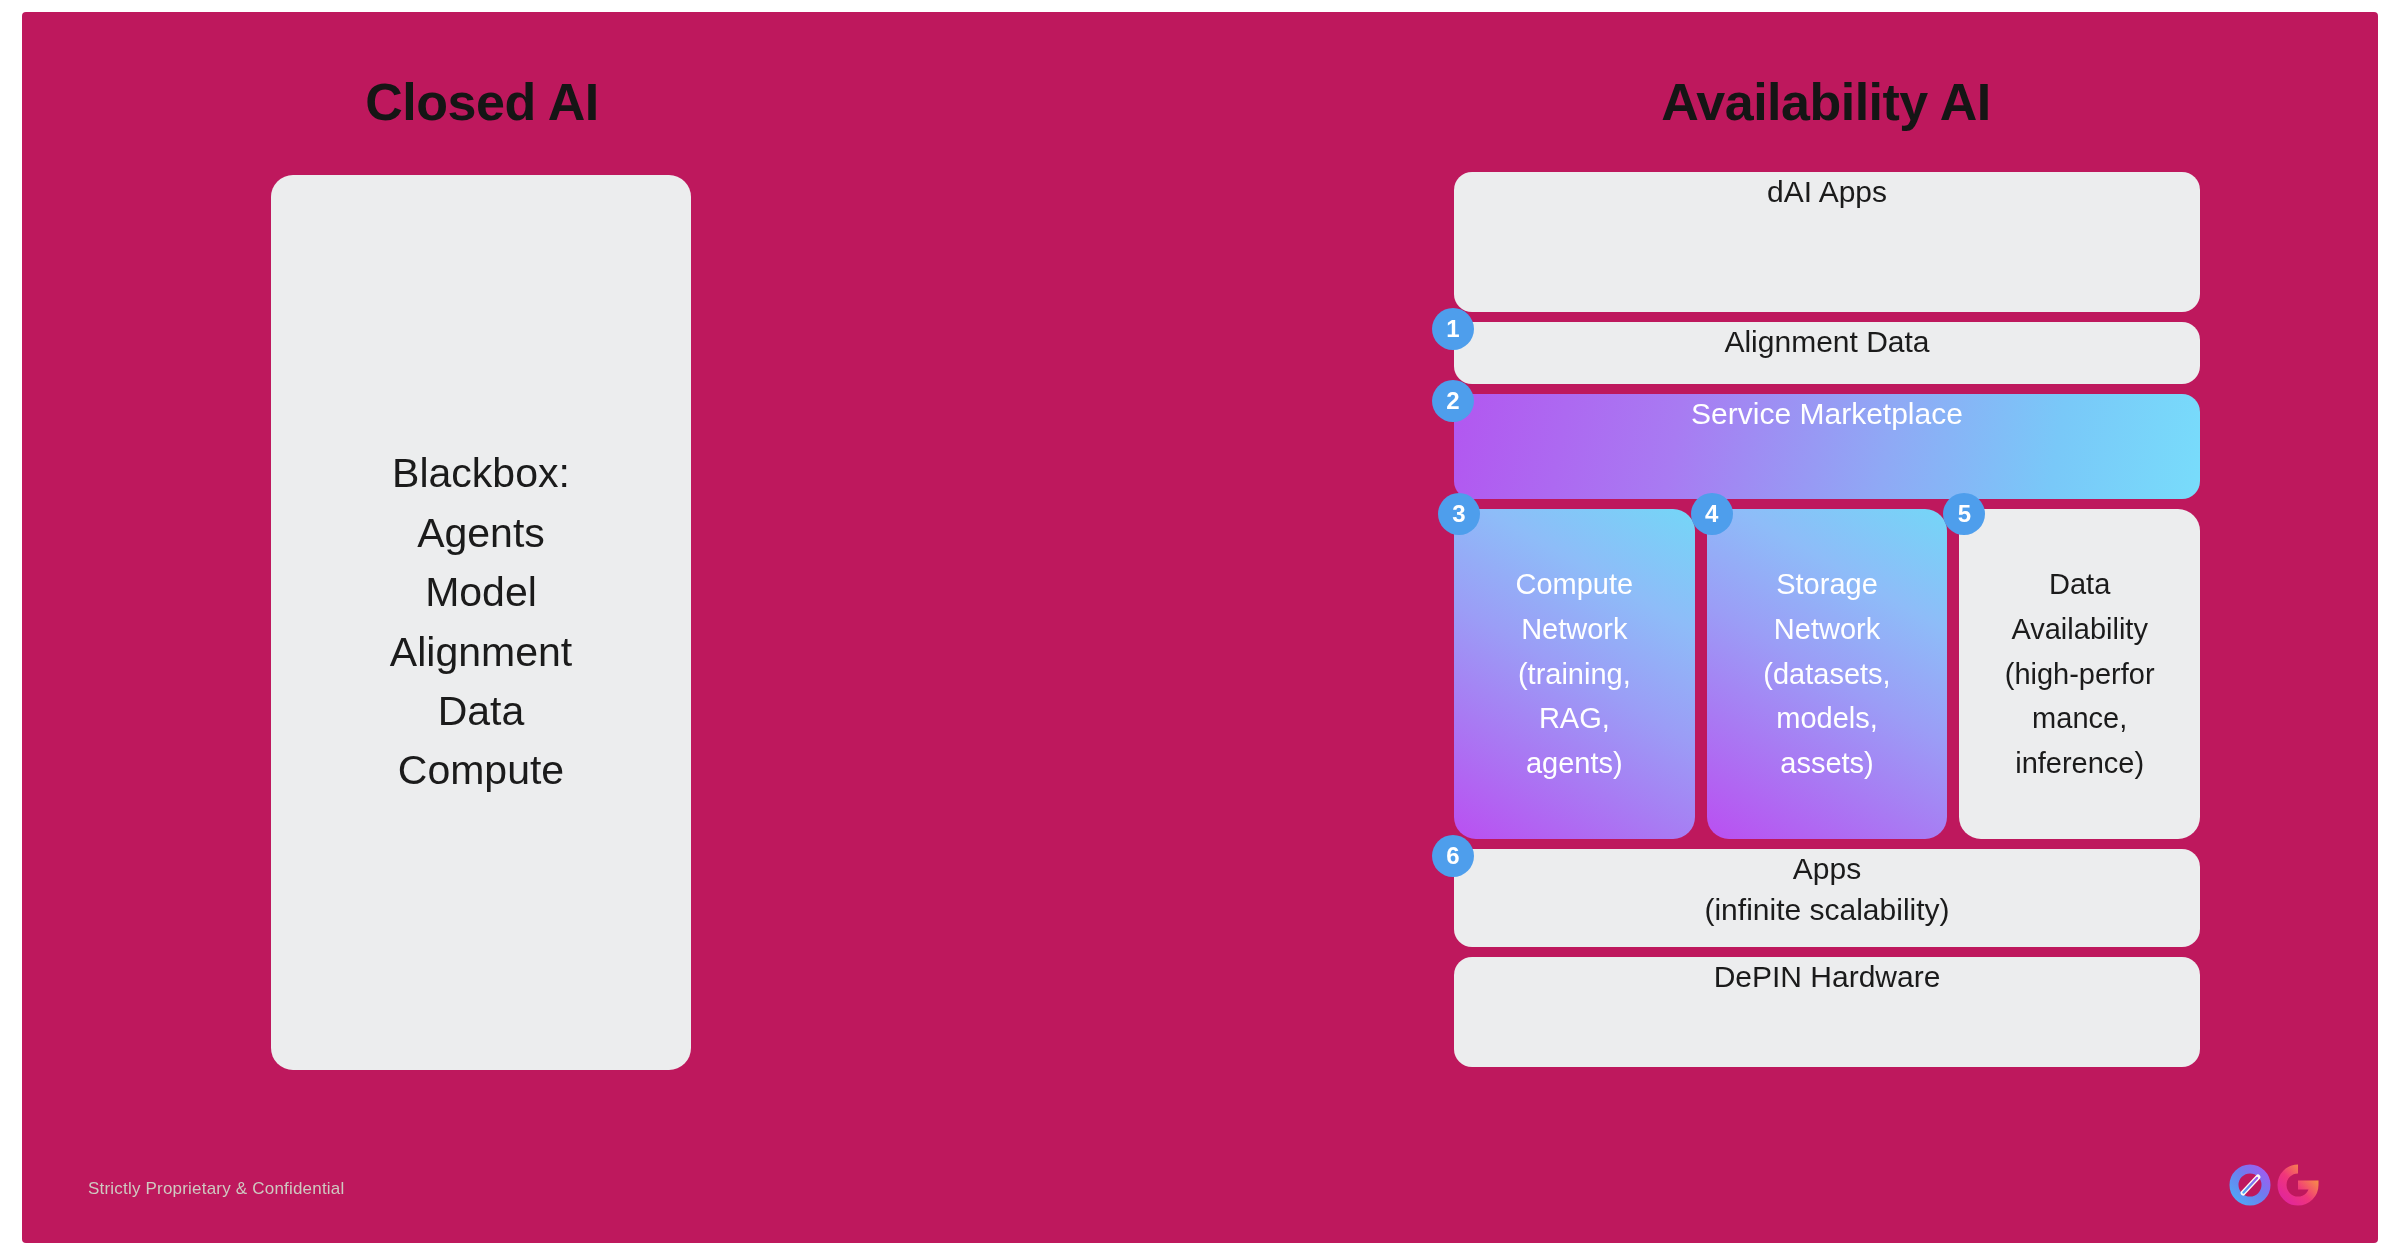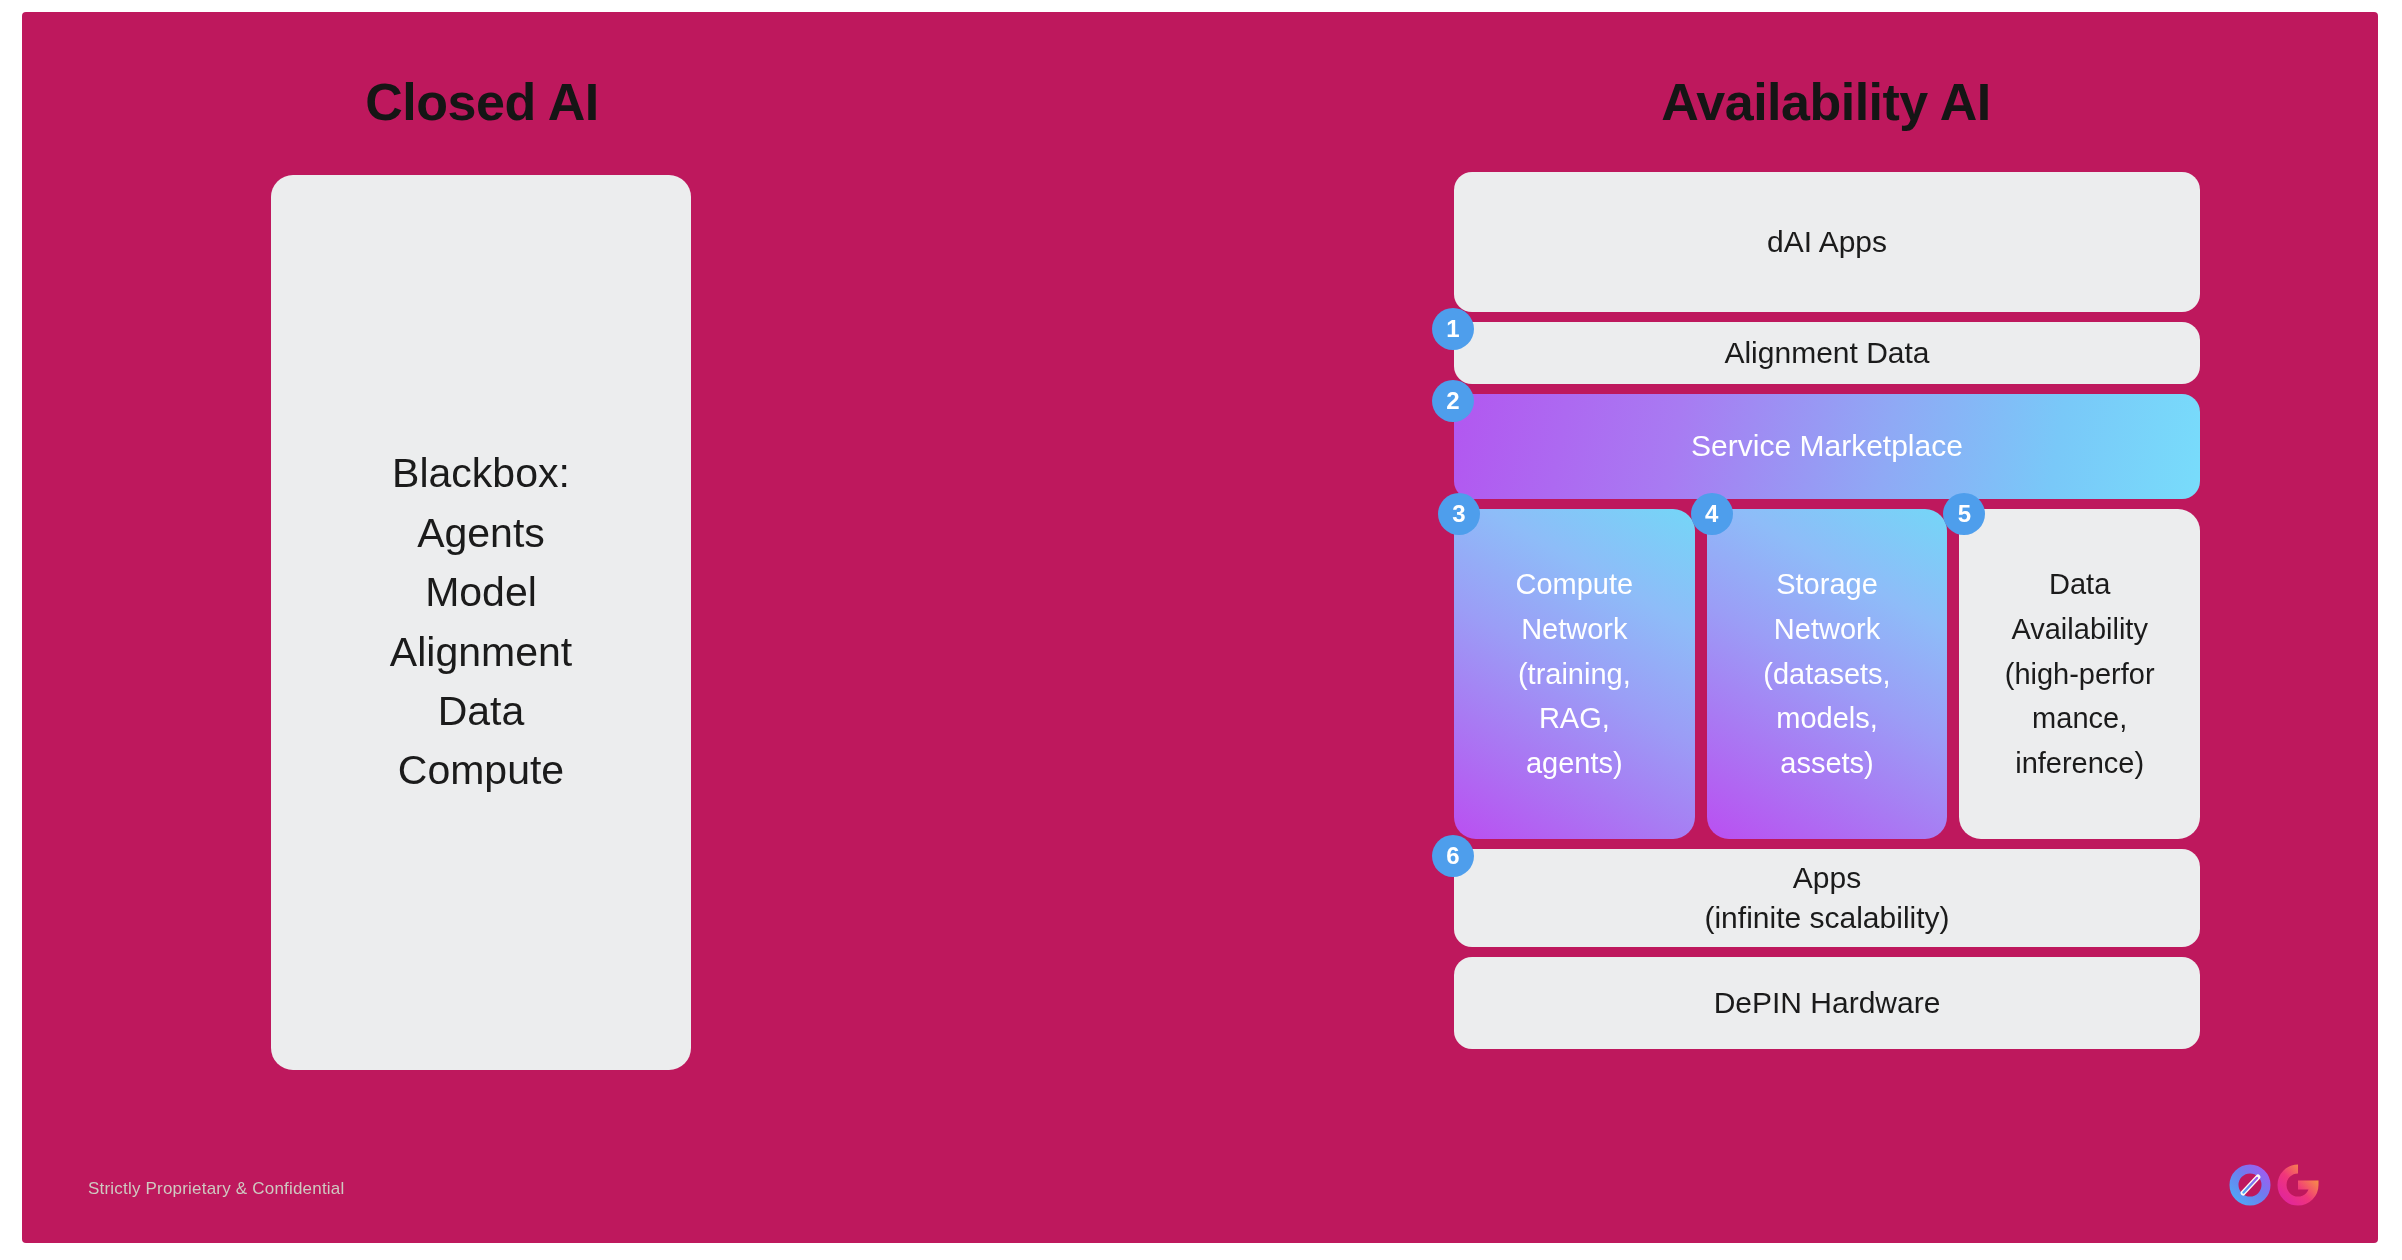--- a/index.html
+++ b/index.html
@@ -65,21 +65,20 @@
     position: absolute;
     left: 1432px;
     top: 160px;
     width: 746px;
   }
   .row {
     position: relative;
     box-sizing: border-box;
     border-radius: 18px;
     display: flex;
-    align-items: center;
     justify-content: center;
     text-align: center;
     margin-bottom: 10px;
   }
   .row-grey {
     background: #ECEDEE;
     color: #1b1b1b;
   }
   .row-label {
     font-size: 30px;
@@ -129,21 +128,21 @@
     line-height: 1.55;
     font-weight: 400;
     word-break: break-word;
   }
 
   #row-chain {
     height: 98px;
   }
   #row-chain .row-label { line-height: 1.35; }
 
-  #row-depin { height: 92px; margin-bottom: 6px; }
+  #row-depin { height: 110px; margin-bottom: 6px; }
 
   
   .badge {
     position: absolute;
     width: 42px;
     height: 42px;
     border-radius: 50%;
     background: #4E9EEC;
     color: #ffffff;
     font-size: 24px;

